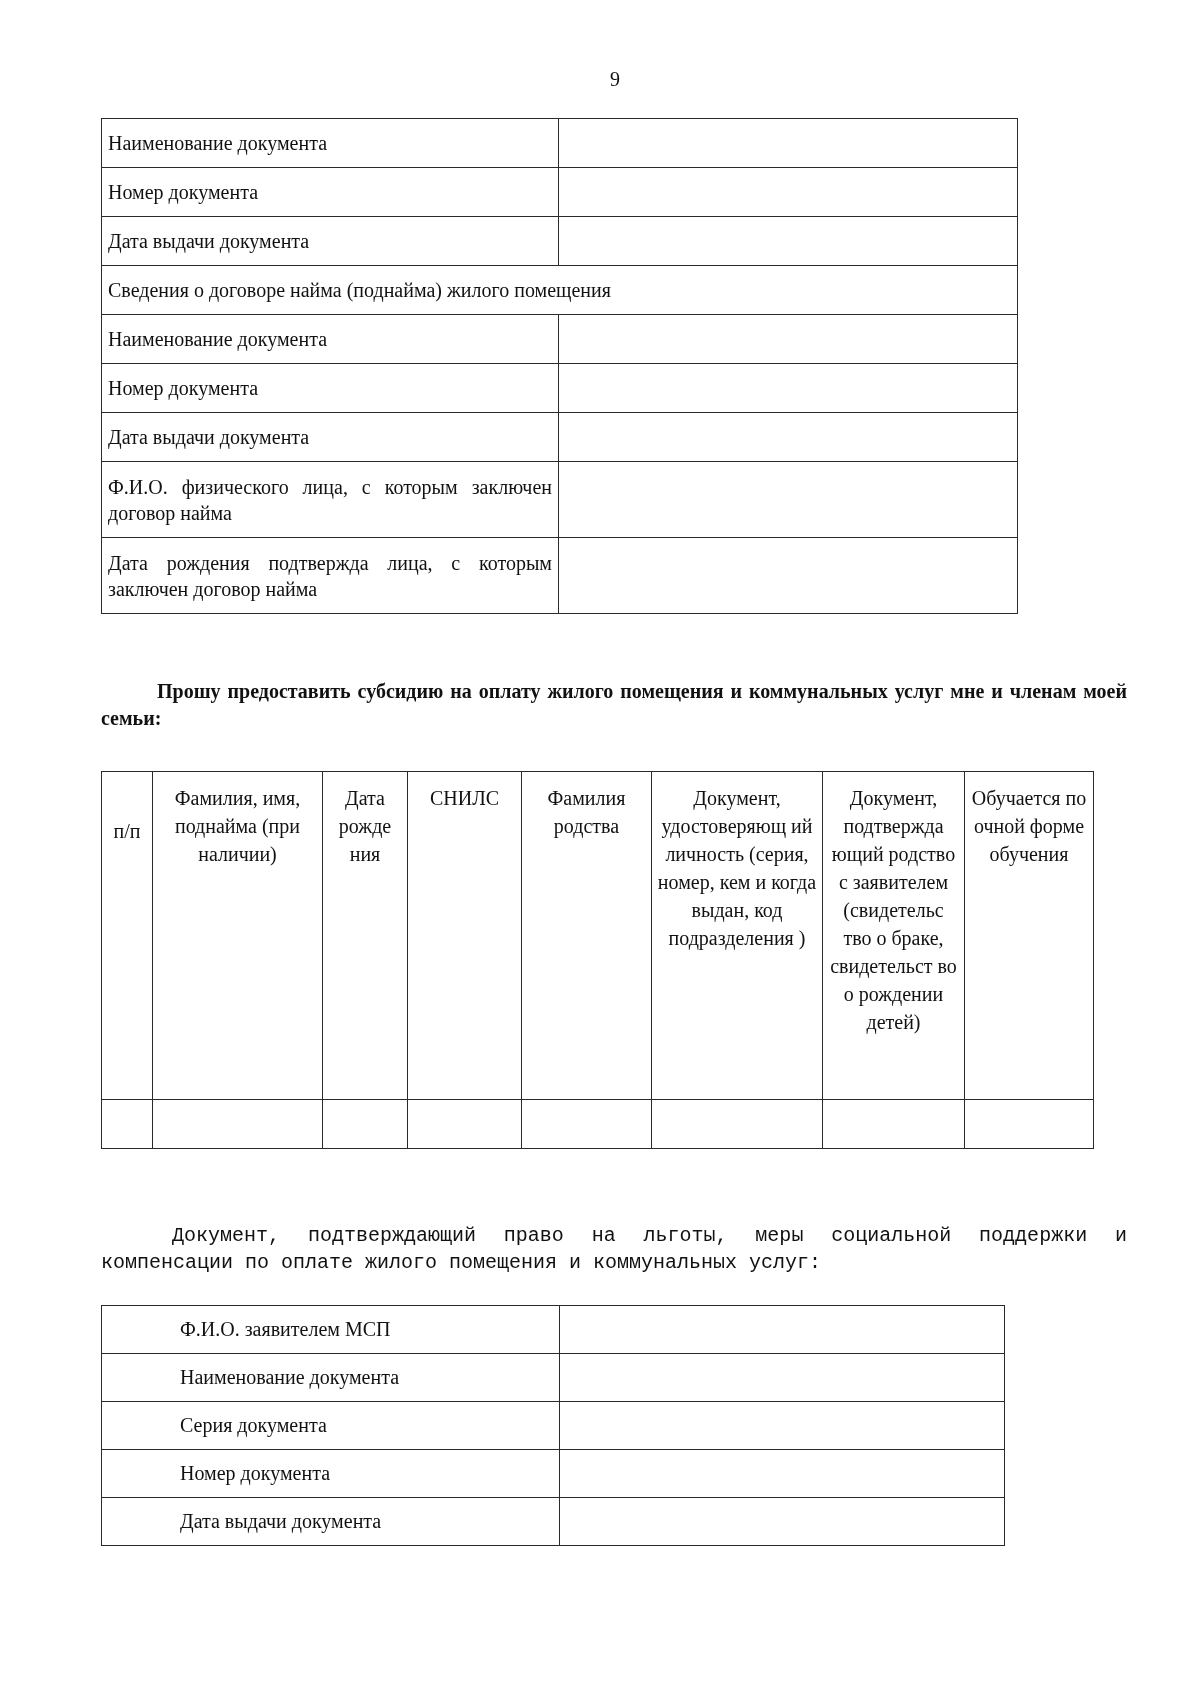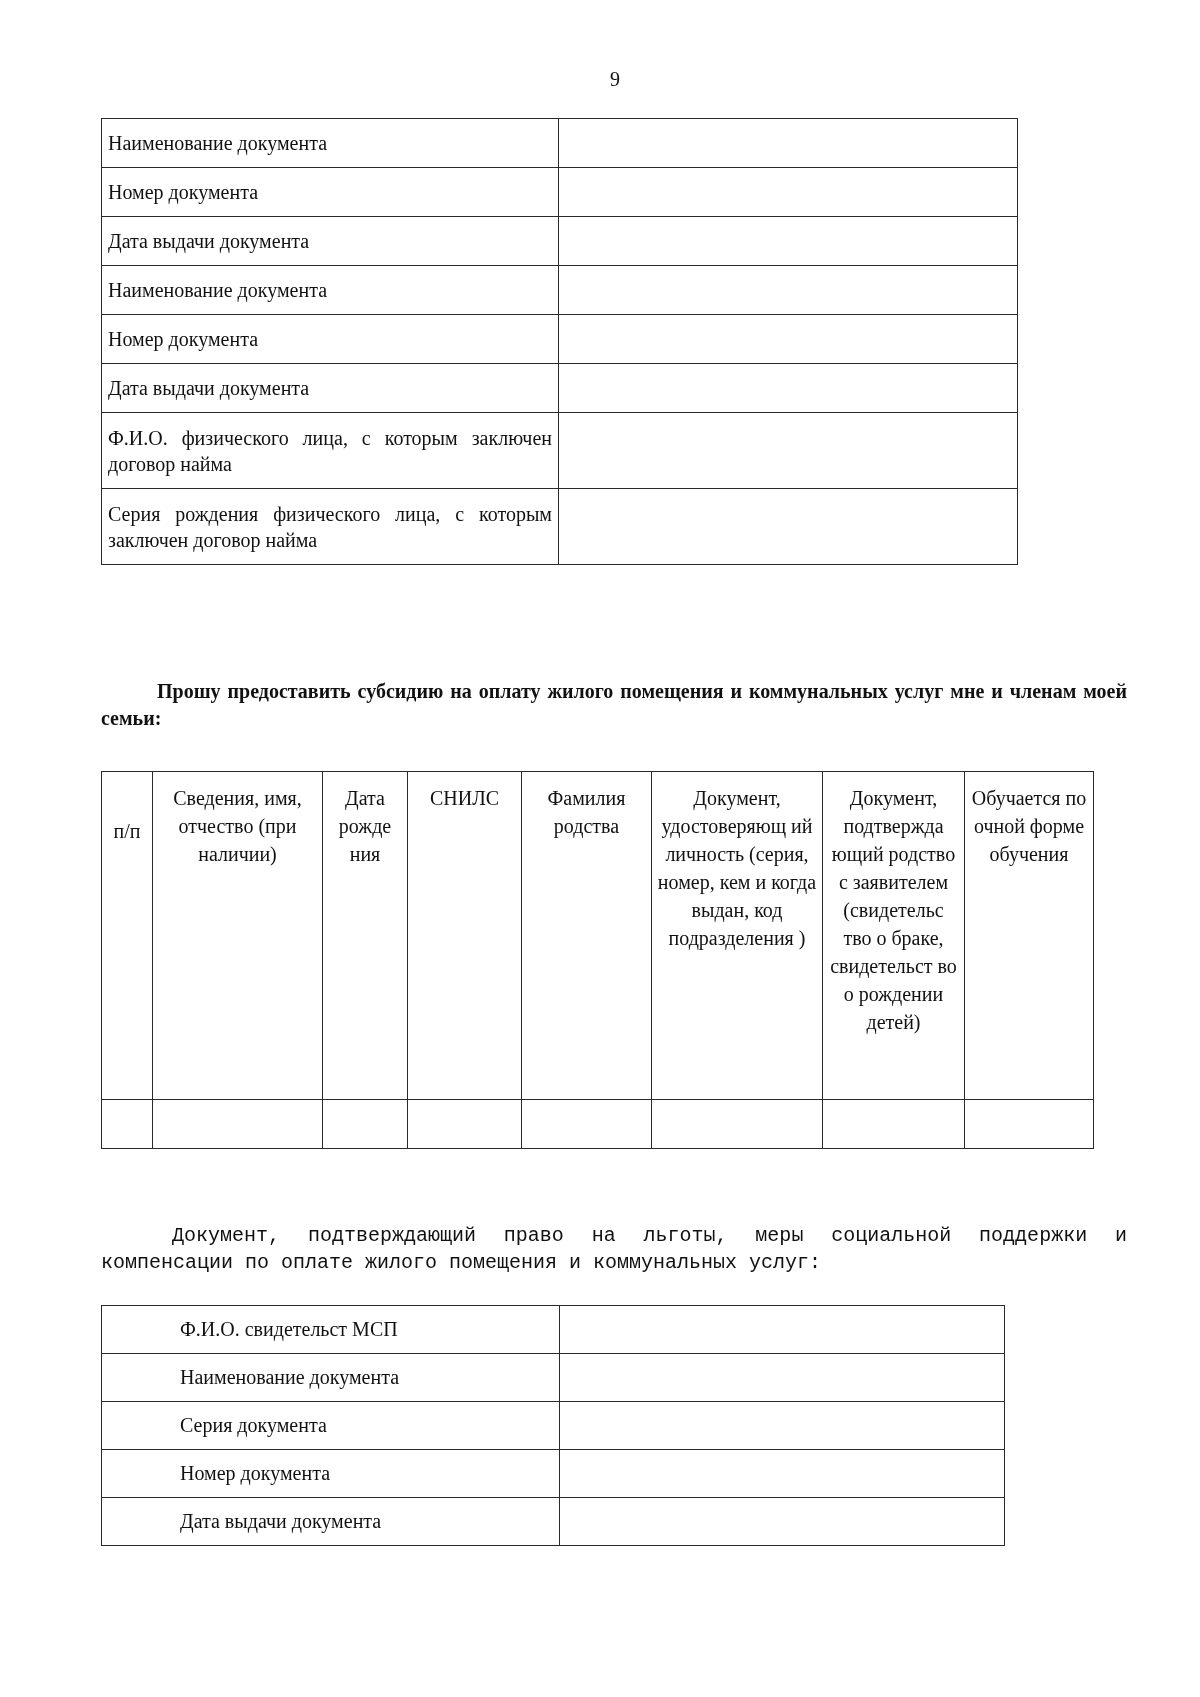--- a/index.html
+++ b/index.html
@@ -51,37 +51,40 @@
   </tr>
   <tr>
     <td class="label">Номер документа</td>
     <td></td>
   </tr>
   <tr>
     <td class="label">Дата выдачи документа</td>
     <td></td>
   </tr>
   <tr>
+    <td colspan="2">Сведения о договоре найма (поднайма) жилого помещения</td>
+  </tr>
+  <tr>
     <td class="label">Наименование документа</td>
     <td></td>
   </tr>
   <tr>
     <td class="label">Номер документа</td>
     <td></td>
   </tr>
   <tr>
     <td class="label">Дата выдачи документа</td>
     <td></td>
   </tr>
   <tr>
     <td class="label tall">Ф.И.О. физического лица, с которым заключен договор найма</td>
     <td class="tall"></td>
   </tr>
   <tr>
-    <td class="label tall">Серия рождения физического лица, с которым заключен договор найма</td>
+    <td class="label tall">Дата рождения подтвержда лица, с которым заключен договор найма</td>
     <td class="tall"></td>
   </tr>
 </tbody>
   </table>
 
 <p class="para p1">Прошу предоставить субсидию на оплату жилого помещения и коммунальных услуг мне и членам моей семьи:</p>
 
 <table class="t2">
   <colgroup>
     <col style="width:51px">
@@ -89,21 +92,21 @@
       <col style="width:85px">
       <col style="width:114px">
     <col style="width:130px">
       <col style="width:171px">
       <col style="width:142px">
       <col style="width:129px">
   </colgroup>
   <tbody>
       <tr>
     <th class="num"><span>п/п</span></th>
-    <th>Сведения, имя, отчество (при наличии)</th>
+    <th>Фамилия, имя, поднайма (при наличии)</th>
     <th>Дата рожде ния</th>
     <th>СНИЛС</th>
     <th>Фамилия родства</th>
     <th>Документ, удостоверяющ ий личность (серия, номер, кем и когда выдан, код подразделения )</th>
     <th>Документ, подтвержда ющий родство с заявителем (свидетельс тво о браке, свидетельст во о рождении детей)</th>
     <th>Обучается по очной форме обучения</th>
   </tr>
   <tr>
     <td></td>
     <td></td>
@@ -119,21 +122,21 @@
 
 <p class="para p2">Документ, подтверждающий право на льготы, меры социальной поддержки и компенсации по оплате жилого помещения и коммунальных услуг:</p>
 
 <table class="t3">
   <colgroup>
       <col style="width:458px">
       <col style="width:445px">
     </colgroup>
   <tbody>
       <tr>
-    <td class="label">Ф.И.О. свидетельст МСП</td>
+    <td class="label">Ф.И.О. заявителем МСП</td>
     <td></td>
   </tr>
   <tr>
     <td class="label">Наименование документа</td>
     <td></td>
   </tr>
   <tr>
     <td class="label">Серия документа</td>
     <td></td>
   </tr>

